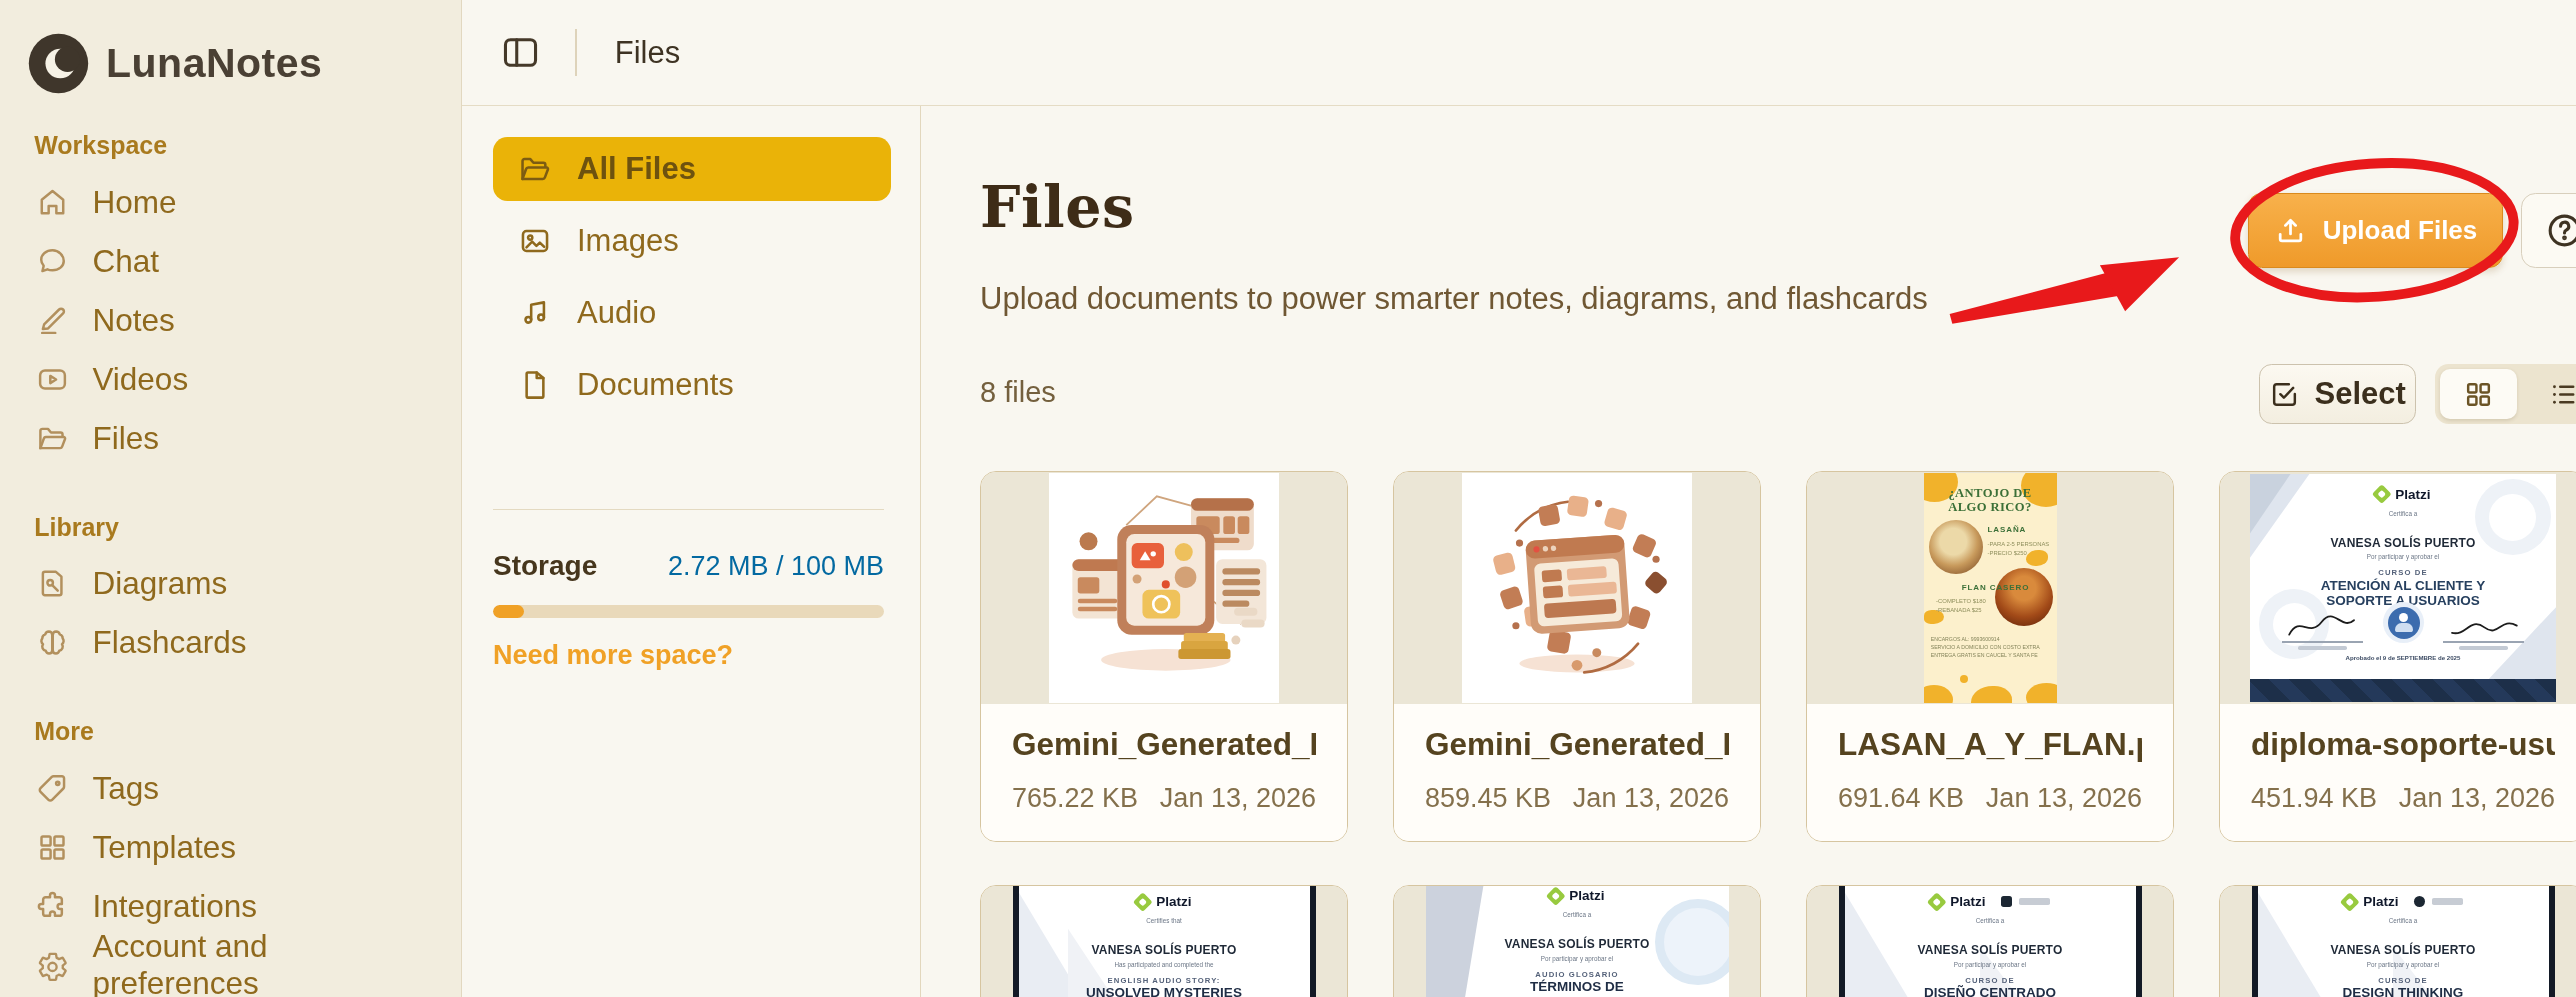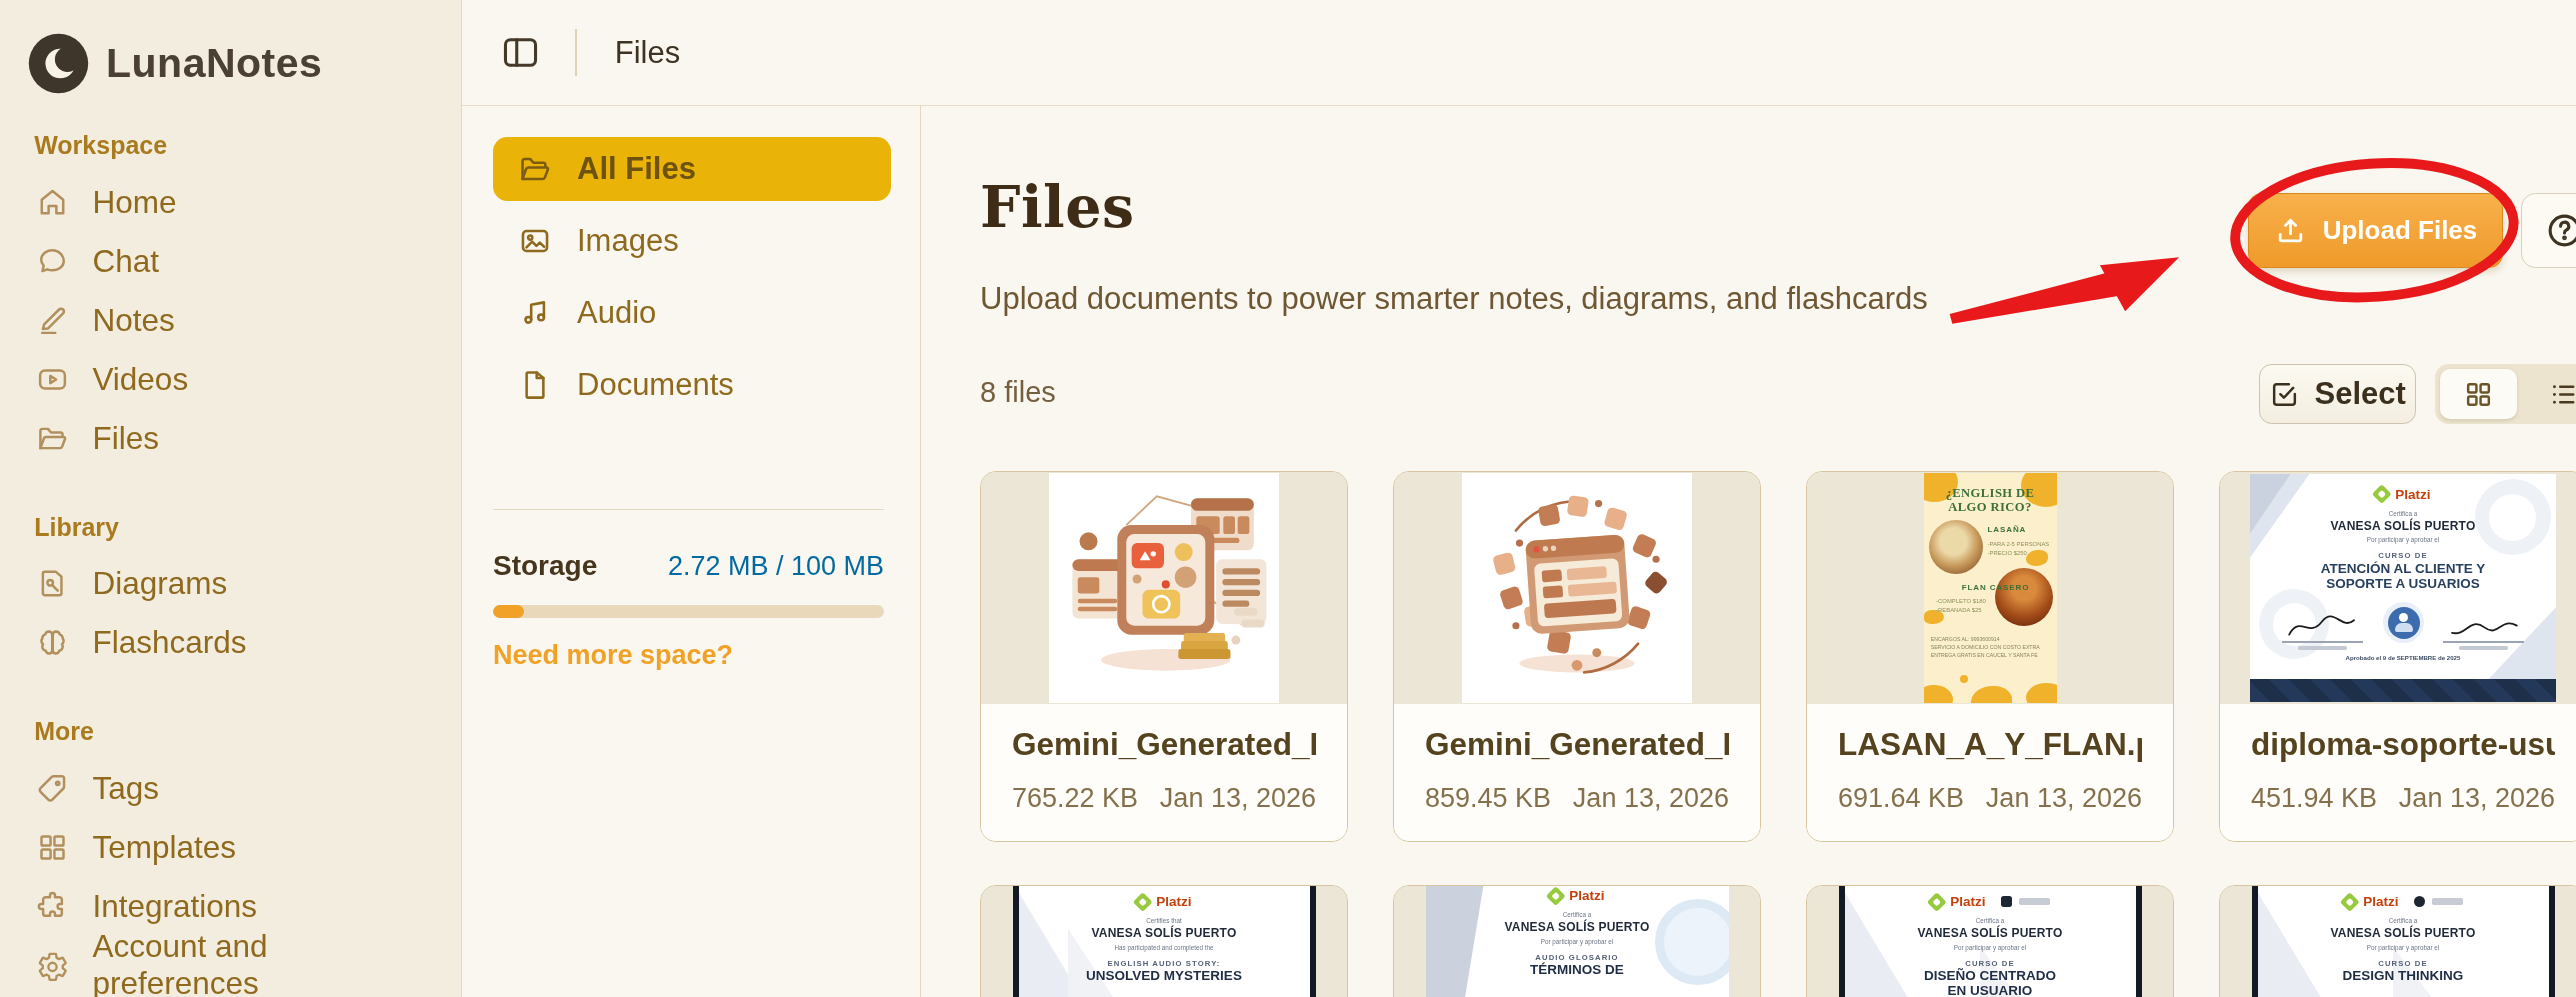--- a/index.html
+++ b/index.html
@@ -85,25 +85,25 @@
   
   .cert { position:relative; background:#ffffff; overflow:hidden; flex:0 0 auto; }
   .cert.full { width:306px; height:228px; }
   .cert.top { width:303px; height:270px; margin-top:1.8px; }
   .cert.dark { border:6.3px solid #131a26; }
   .chev { position:absolute; background:#e9edf3; }
   .cert-inner { position:absolute; left:0; right:0; top:0; text-align:center; }
   .brand-row { display:flex; align-items:center; justify-content:center; gap:6.3px; }
   .platzi-mark { width:13.5px; height:13.5px; background:#98ca3f; border-radius:2.7px; transform:rotate(45deg); position:relative; }
   .platzi-mark:after { content:""; position:absolute; left:3.6px; top:3.6px; width:6.3px; height:6.3px; border-radius:1.8px; background:#fff; }
-  .platzi-word { font-size:13.5px; font-weight:800; color:#c2410c; }
+  .platzi-word { font-size:13.5px; font-weight:800; color:#0f172a; }
   .partner-mark { width:11.7px; height:11.7px; background:#1c2733; border-radius:2.7px; margin-left:9px; }
   .partner-bar { width:31px; height:7.2px; border-radius:1.8px; background:#c7ccd4; }
   .c-line1 { margin-top:8px; font-size:6.3px; color:#6b7686; }
-  .c-name { margin-top:2px; font-size:12px; font-weight:800; color:#1f2937; letter-spacing:0.2px; }
+  .c-name { margin-top:19px; font-size:12px; font-weight:800; color:#1f2937; letter-spacing:0.2px; }
   .c-line2 { margin-top:3.6px; font-size:6.3px; color:#6b7686; }
   .c-kicker { margin-top:8px; font-size:7.7px; color:#55627a; letter-spacing:1.1px; font-weight:600; }
   .c-title { margin-top:1.8px; font-size:13.5px; font-weight:800; color:#27405f; line-height:1.1; }
   .cert.top .c-title { color:#1f2d45; }
   .badge { position:absolute; left:133px; top:128px; width:41px; height:41px; border-radius:50%; background:#e8eff8; display:flex; align-items:center; justify-content:center; }
   .badge-in { width:32px; height:32px; border-radius:50%; background:#3c6cae; position:relative; }
   .badge-in:before { content:""; position:absolute; left:11.7px; top:6.3px; width:9px; height:9px; border-radius:50%; background:#fff; }
   .badge-in:after { content:""; position:absolute; left:7.2px; top:16px; width:18px; height:9px; border-radius:9px 9px 3.6px 3.6px; background:#cfdef1; }
   .sig { position:absolute; top:137px; width:81px; }
   .sig svg { width:81px; height:31px; }
@@ -433,21 +433,21 @@
       <div class="thumb">
         <div class="poster">
           <div class="blob" style="left:-12.6px; top:-10.8px; width:47px; height:40px;"></div>
           <div class="blob" style="right:-14.4px; top:-9px; width:50px; height:43px;"></div>
           <div class="blob" style="right:9px; top:77px; width:21.6px; height:16px; border-radius:60% 40% 55% 45%;"></div>
           <div class="blob" style="left:0px; top:137px; width:20px; height:14.4px; border-radius:45% 55% 60% 40%;"></div>
           <div class="blob" style="left:-9px; bottom:-10.8px; width:38px; height:29px;"></div>
           <div class="blob" style="left:47px; bottom:-14.4px; width:41px; height:31px; border-radius:55% 45% 50% 50%;"></div>
           <div class="blob" style="right:-10.8px; bottom:-9px; width:41px; height:29px;"></div>
           <div class="blob" style="left:36px; bottom:20px; width:8px; height:8px;"></div>
-          <div class="poster-title"><span>¿ENGLISH DE</span><br><span>ALGO RICO?</span></div>
+          <div class="poster-title"><span>¿ANTOJO DE</span><br><span>ALGO RICO?</span></div>
           <div class="lasagna"></div>
           <div class="p-item1">LASAÑA</div>
           <div class="p-item1-lines"><span>-PARA 2-5 PERSONAS</span><br><span>-PRECIO $250</span></div>
           <div class="flan"></div>
           <div class="p-item2">FLAN CASERO</div>
           <div class="p-item2-lines"><span>-COMPLETO $180</span><br><span>-REBANADA $25</span></div>
           <div class="p-contacts"><span>ENCARGOS AL: 9993600914</span><br><span>SERVICIO A DOMICILIO CON COSTO EXTRA</span><br><span>ENTREGA GRATIS EN CAUCEL Y SANTA FE</span></div>
         </div>
       </div>
       <div class="cardfoot">

